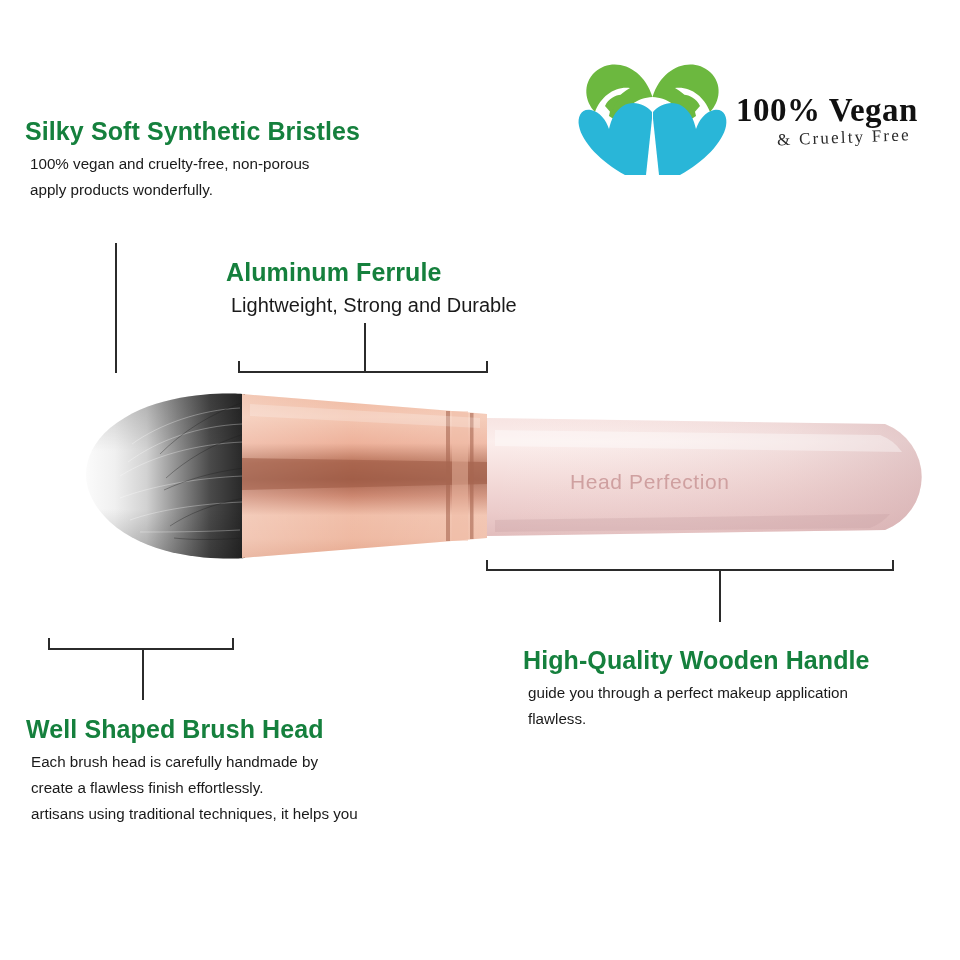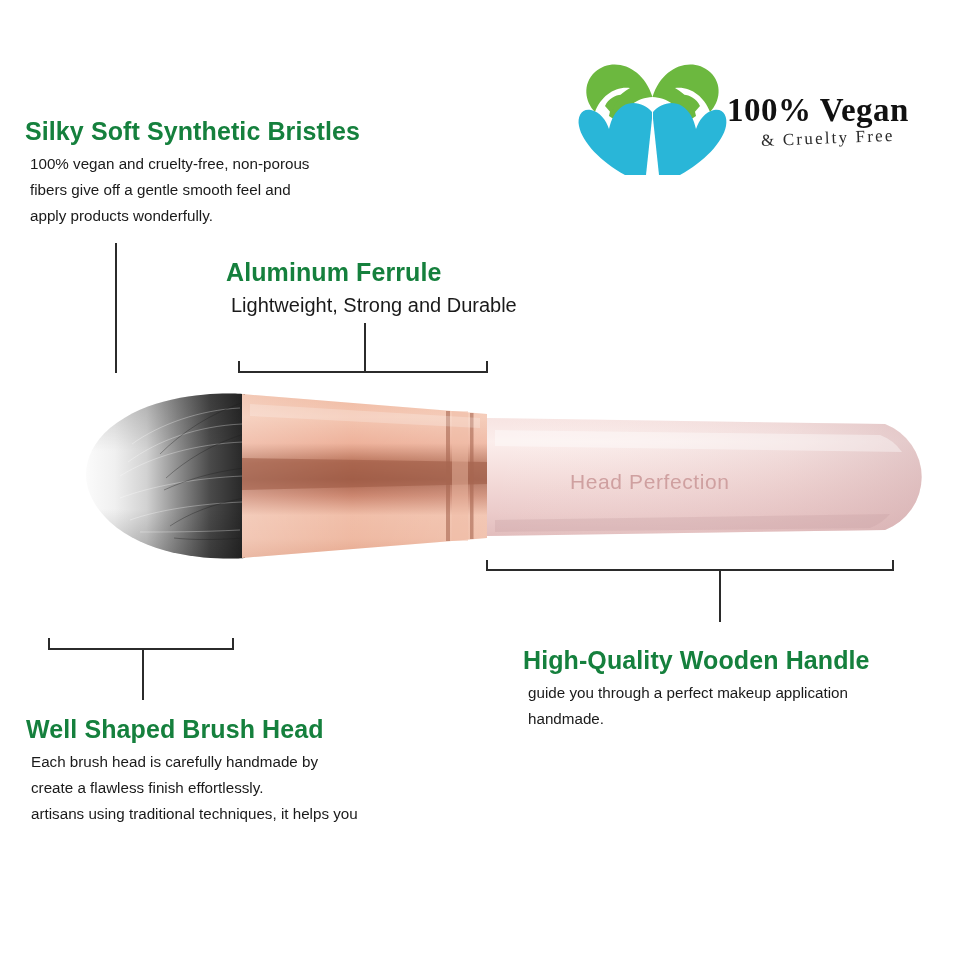--- a/index.html
+++ b/index.html
@@ -47,21 +47,21 @@
   #f-handle   { left: 523px; top: 646px; }
 
   
   .rule { position: absolute; background: #2b2b2b; }
   .h-rule { height: 2px; }
   .v-rule { width: 2px; }
 
   
   #logo-badge { position: absolute; left: 575px; top: 50px; width: 350px; height: 125px; }
   #logo-mark { position: absolute; left: 0; top: 0; width: 155px; height: 125px; }
-  #logo-text { position: absolute; left: 152px; top: 44px; width: 200px; }
+  #logo-text { position: absolute; left: 152px; top: 44px; width: 200px; text-align: center; }
   .logo-line1 {
     font-family: "Liberation Serif", serif;
     font-size: 33px;
     font-weight: 700;
     color: #111111;
     line-height: 1;
     letter-spacing: 0.5px;
     white-space: nowrap;
     margin: 0;
   }
@@ -116,21 +116,20 @@
     <div id="logo-text">
       <p class="logo-line1">100% Vegan</p>
       <p class="logo-line2">&amp; Cruelty Free</p>
     </div>
   </div>
 
   <div class="feature" id="f-bristles">
     <h2 class="feature-title">Silky Soft Synthetic Bristles</h2>
     <p class="feature-body">
       <span>100% vegan and cruelty-free, non-porous</span>
-      <span>fibers give off a gentle smooth feel and</span>
       <span>apply products wonderfully.</span>
     </p>
   </div>
 
   <div class="rule v-rule" style="left:115px; top:243px; height:130px;"></div>
 
   <div class="feature" id="f-ferrule">
     <h2 class="feature-title">Aluminum Ferrule</h2>
     <p class="feature-body">
       <span>Lightweight, Strong and Durable</span>
@@ -252,17 +251,17 @@
   </div>
 
   <div class="rule h-rule" style="left:486px; top:569px; width:408px;"></div>
   <div class="rule v-rule" style="left:486px; top:560px; height:10px;"></div>
   <div class="rule v-rule" style="left:892px; top:560px; height:10px;"></div>
   <div class="rule v-rule" style="left:719px; top:569px; height:53px;"></div>
   <div class="feature" id="f-handle">
     <h2 class="feature-title">High-Quality Wooden Handle</h2>
     <p class="feature-body">
       <span>guide you through a perfect makeup application</span>
-      <span>handmade.</span>
+      <span>flawless.</span>
     </p>
   </div>
 
 </div>
 
 </body></html>

